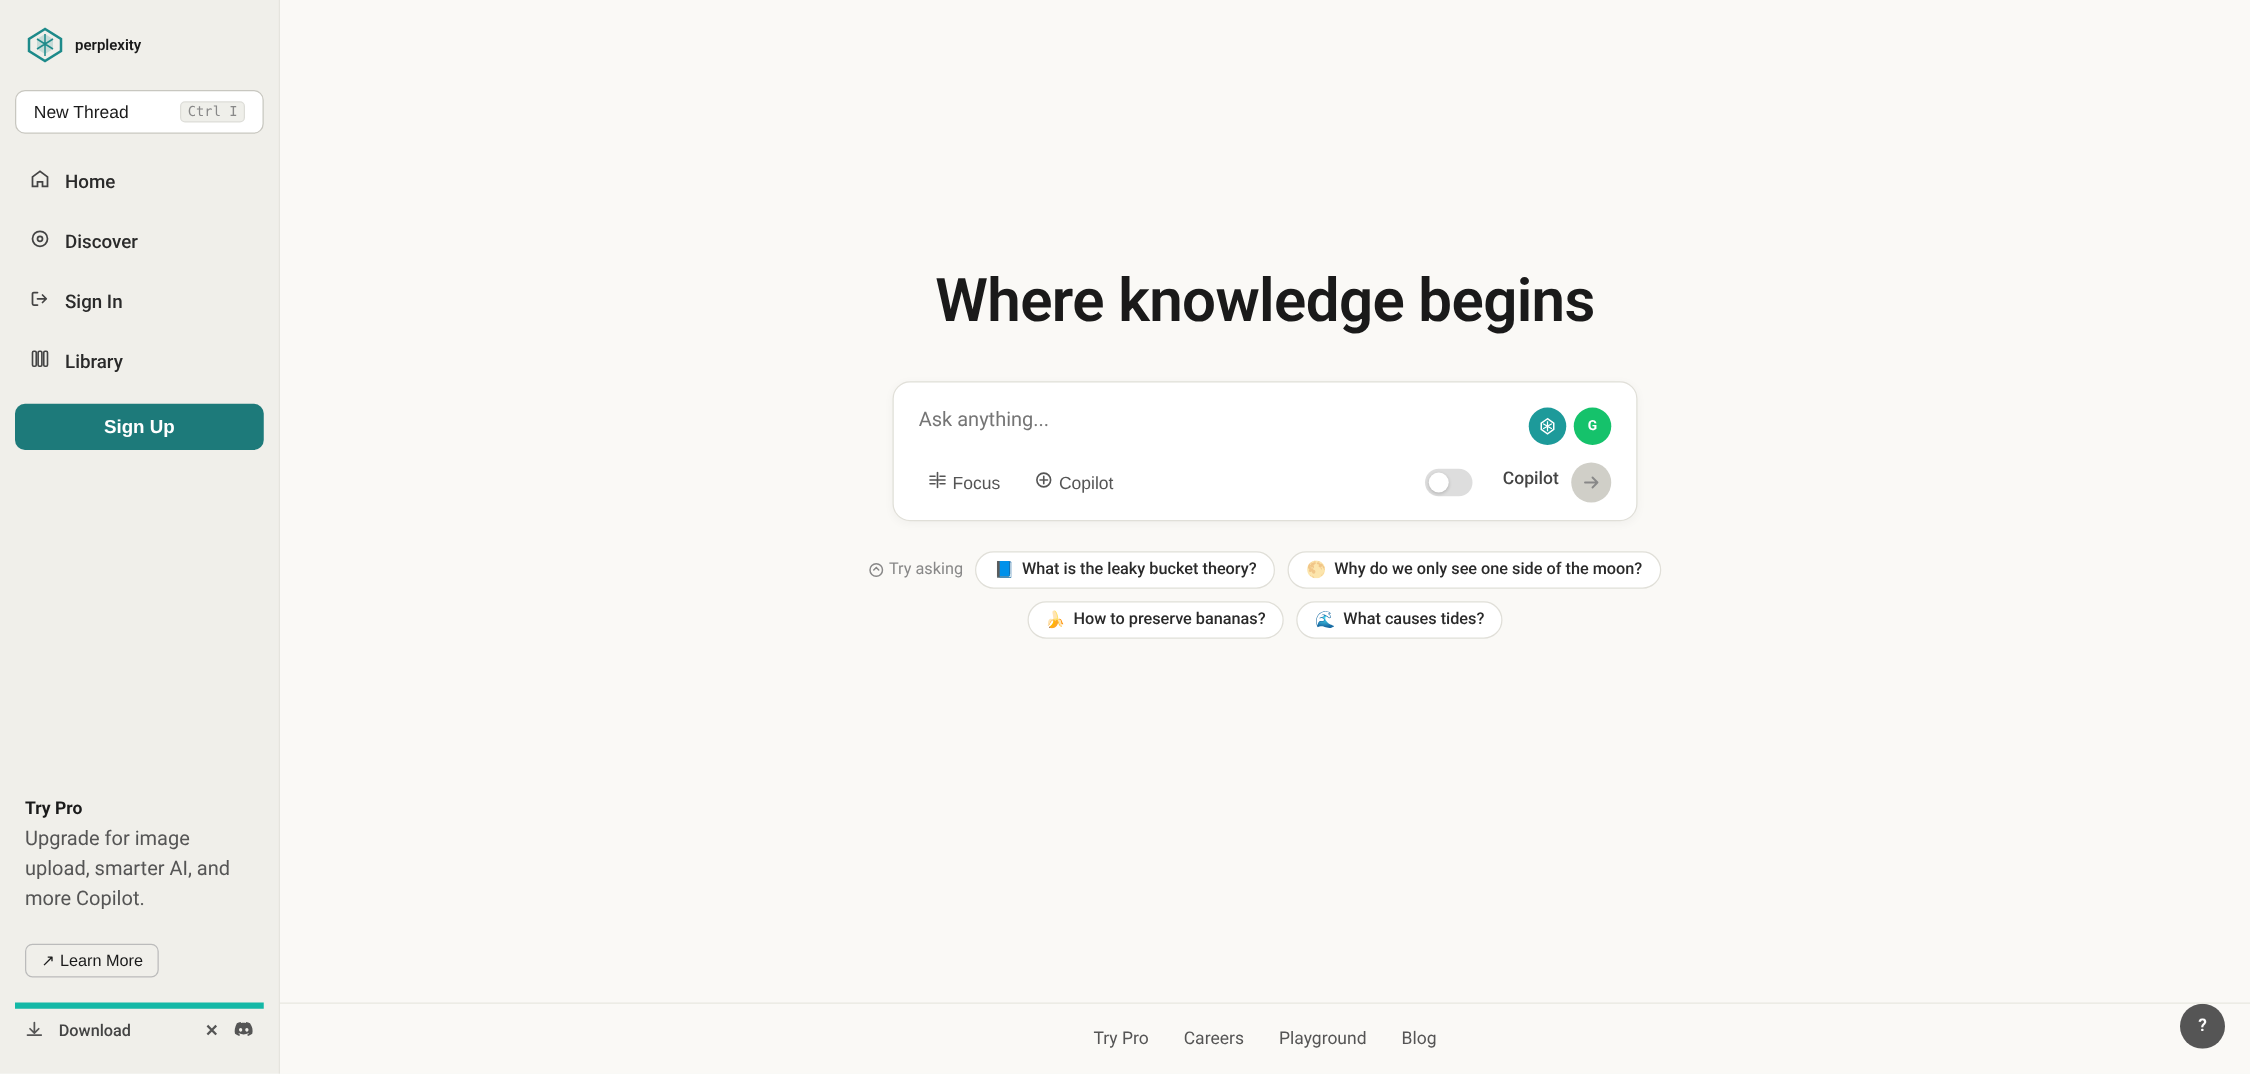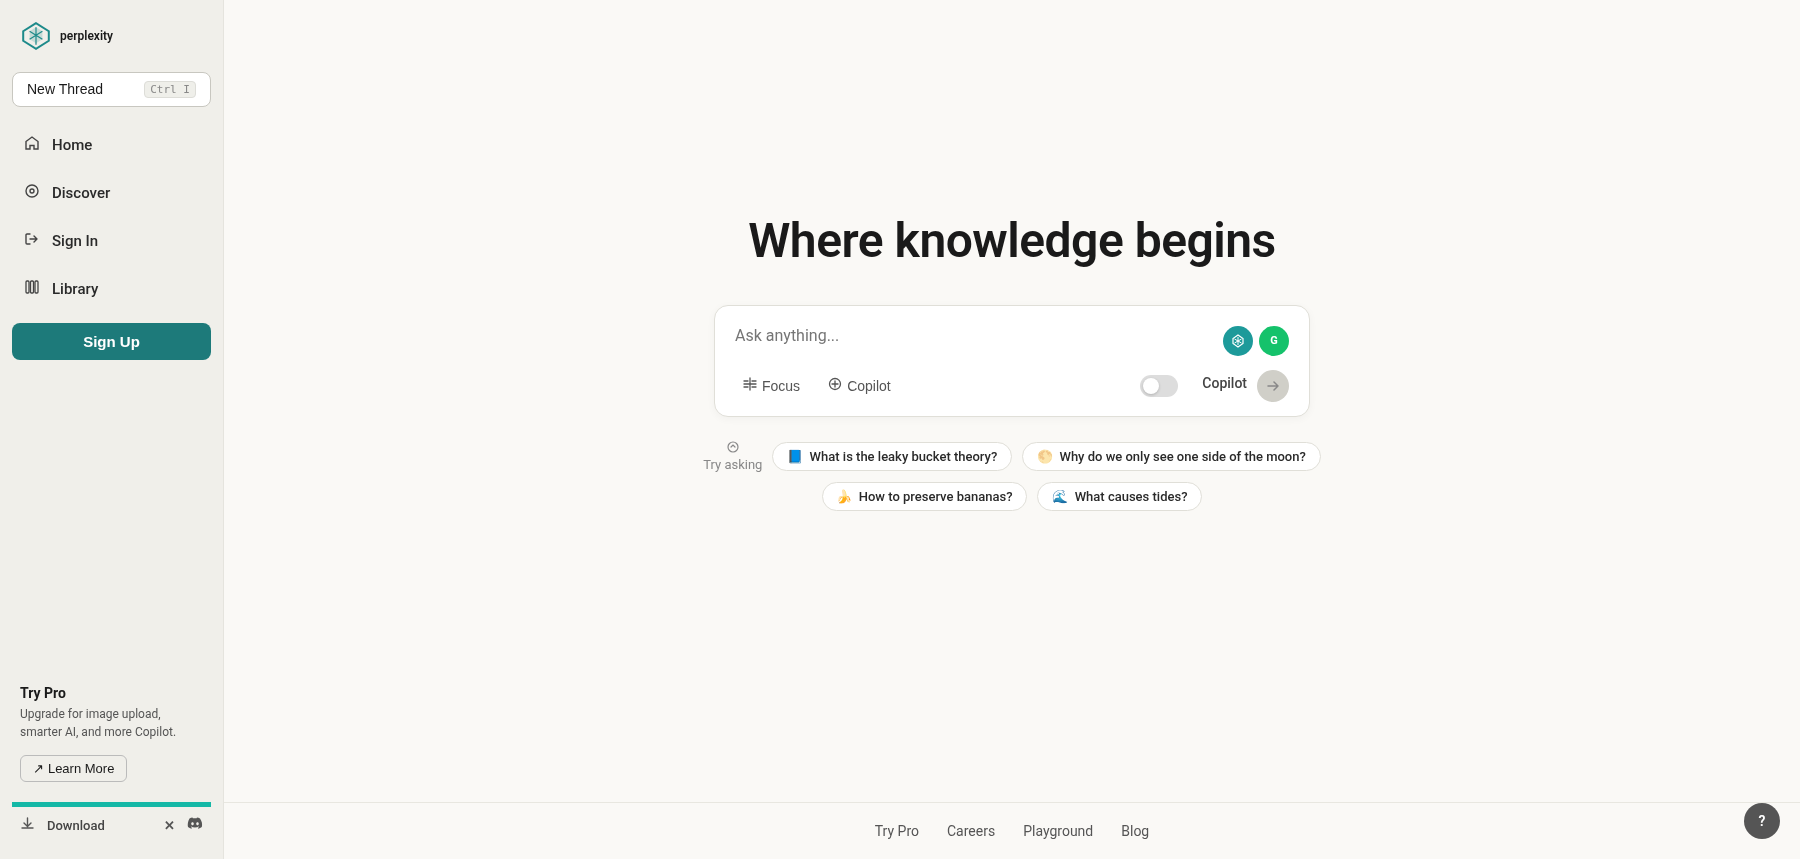--- a/index.html
+++ b/index.html
@@ -116,24 +116,24 @@
     }
 
     .try-pro-title {
       font-size: 14px;
       font-weight: 700;
       color: #1a1a1a;
       margin-bottom: 4px;
     }
 
     .try-pro-desc {
-      font-size: 12px;
+      font-size: 16px;
       color: #555;
       line-height: 1.5;
-      margin-bottom: 14px;
+      margin-bottom: 24px;
     }
 
     .learn-more-btn {
       display: inline-flex;
       align-items: center;
       gap: 4px;
       border: 1.5px solid #bbb;
       background: transparent;
       border-radius: 6px;
       padding: 5px 12px;
@@ -344,21 +344,20 @@
       flex-wrap: wrap;
       justify-content: center;
     }
 
     .try-asking-label {
       font-size: 13px;
       color: #888;
       display: flex;
       align-items: center;
       gap: 4px;
-      flex-direction: column;
     }
 
     .suggestion-chip {
       display: inline-flex;
       align-items: center;
       gap: 6px;
       border: 1.5px solid #e0dfd8;
       background: white;
       border-radius: 20px;
       padding: 6px 14px;

